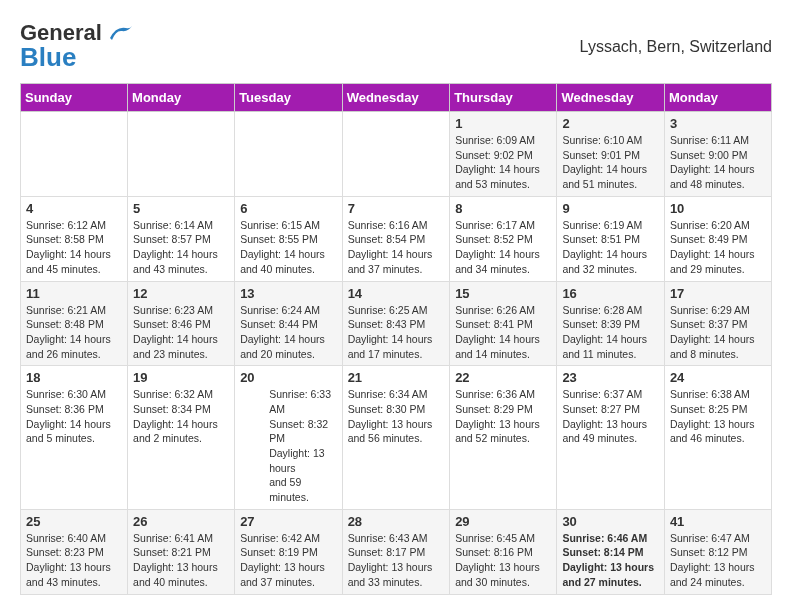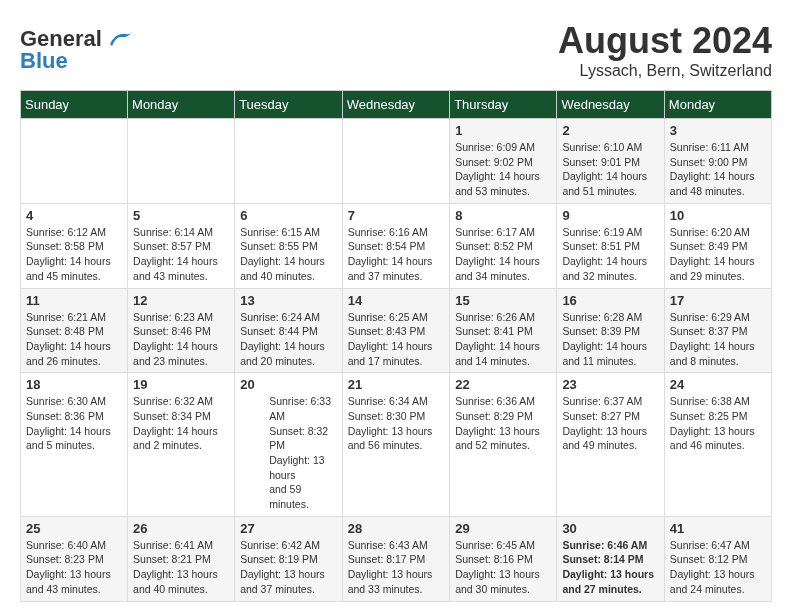--- a/index.html
+++ b/index.html
@@ -30,26 +30,26 @@
     .subtitle {
       font-size: 16px;
       color: #333;
     }
     .calendar {
       width: 100%;
       border-collapse: collapse;
       font-size: 11px;
     }
     .calendar thead th {
-      background-color: #14532d;
+      background-color: #a21caf;
       color: #fff;
       padding: 6px 4px;
       text-align: left;
       font-size: 13px;
-      font-weight: normal;
+      font-weight: bold;
       border: 1px solid #ccc;
     }
     .calendar tbody td {
       vertical-align: top;
       padding: 4px 5px;
       border: 1px solid #ddd;
       width: 108px;
       min-height: 80px;
       background: #fff;
     }
@@ -84,26 +84,25 @@
 <div class="header">
   <div class="logo">
     <div class="logo-wrapper">
       <div style="display:flex;flex-direction:column;align-items:flex-start;">
         <div style="display:flex;align-items:center;gap:2px;">
           <span style="font-size:22px;font-weight:bold;color:#333;">General</span>
           <svg width="28" height="18" viewBox="0 0 28 18" style="margin-left:2px;">
             <path d="M4 14 Q10 2 20 4 Q24 5 26 2 Q22 8 16 7 Q10 6 6 16 Z" fill="#2a7fc1"></path>
           </svg>
         </div>
-        <span style="font-size:22px;font-weight:bold;color:#2a7fc1;margin-top:-4px;">Blue</span>
+        <span style="font-size:26px;font-weight:bold;color:#2a7fc1;margin-top:-4px;">Blue</span>
       </div>
     </div>
   </div>
   <div class="title-block">
-    <div class="main-title">August 2024</div>
     <div class="subtitle">Lyssach, Bern, Switzerland</div>
   </div>
 </div>
 
 <table class="calendar">
   <thead>
     <tr>
     <th>Sunday</th>
         <th>Monday</th>
         <th>Tuesday</th>

